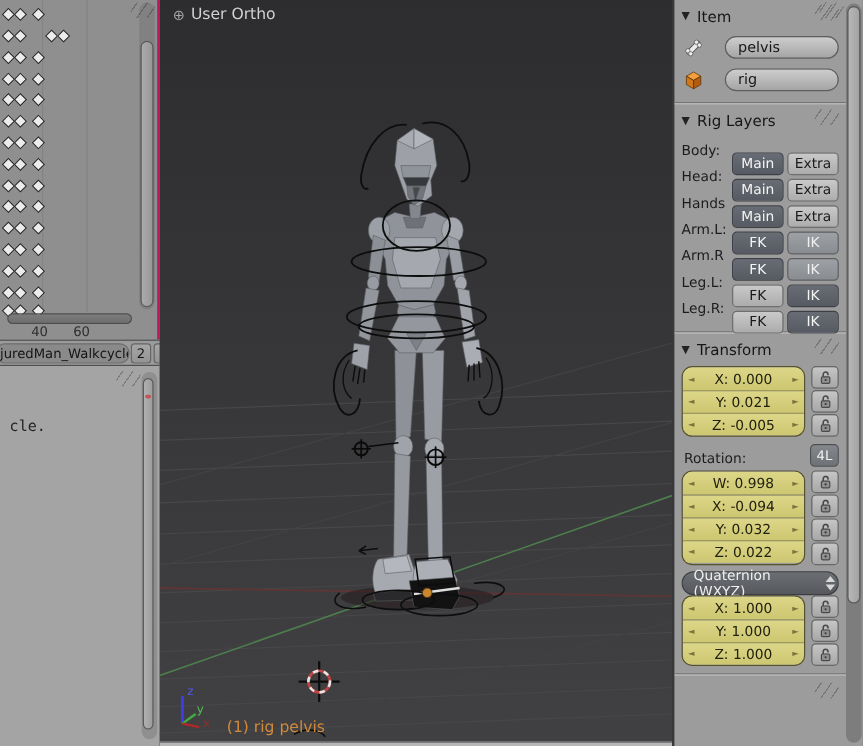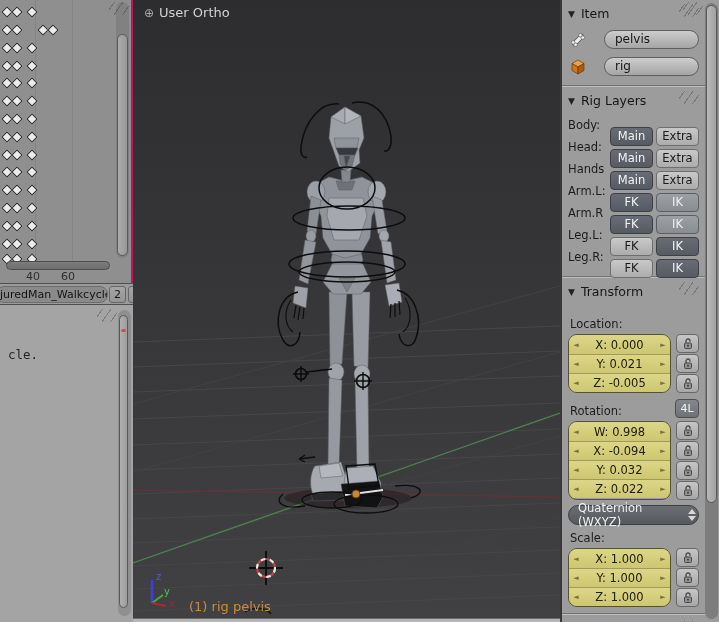--- a/index.html
+++ b/index.html
@@ -390,21 +390,20 @@
         </div>
 
       <div class="sep mt8"></div>
 
       <div class="panel-header">
         <span class="tri">▼</span>
         <span>Transform</span>
         <div class="grip" style="right:0;top:4px;"></div>
       </div>
 
-      <div class="xf-label mt12">Location:</div>
       <div class="xform-block">
         <div class="slider-col">
             <div class="slider">
               <span class="s-arr">◄</span>
               <span class="s-txt">X: 0.000</span>
               <span class="s-arr">►</span>
             </div>
             <div class="slider">
               <span class="s-arr">◄</span>
               <span class="s-txt">Y: 0.021</span>
@@ -501,21 +500,20 @@
       </div>
 
       <div class="dropdown">
         <span>Quaternion (WXYZ)</span>
         <span class="dd-arrows">
           <span class="tri-up"></span>
             <span class="tri-down"></span>
         </span>
       </div>
 
-      <div class="xf-label mt6">Scale:</div>
       <div class="xform-block">
         <div class="slider-col">
             <div class="slider">
               <span class="s-arr">◄</span>
               <span class="s-txt">X: 1.000</span>
               <span class="s-arr">►</span>
             </div>
             <div class="slider">
               <span class="s-arr">◄</span>
               <span class="s-txt">Y: 1.000</span>

